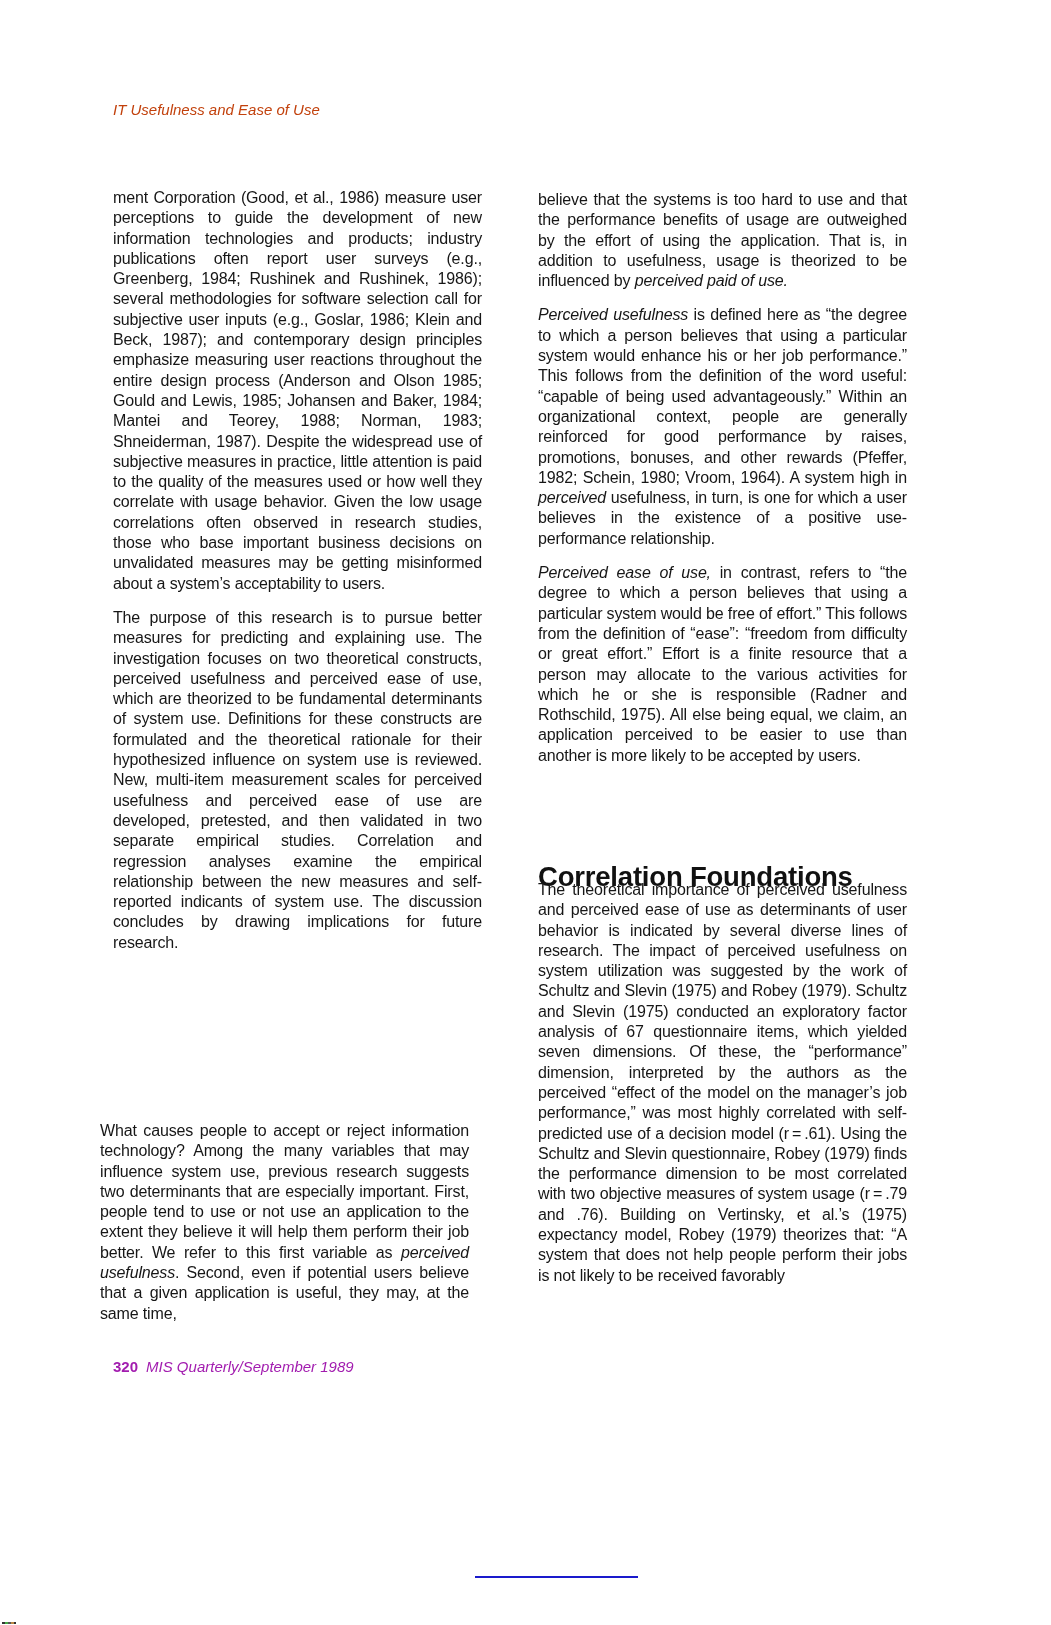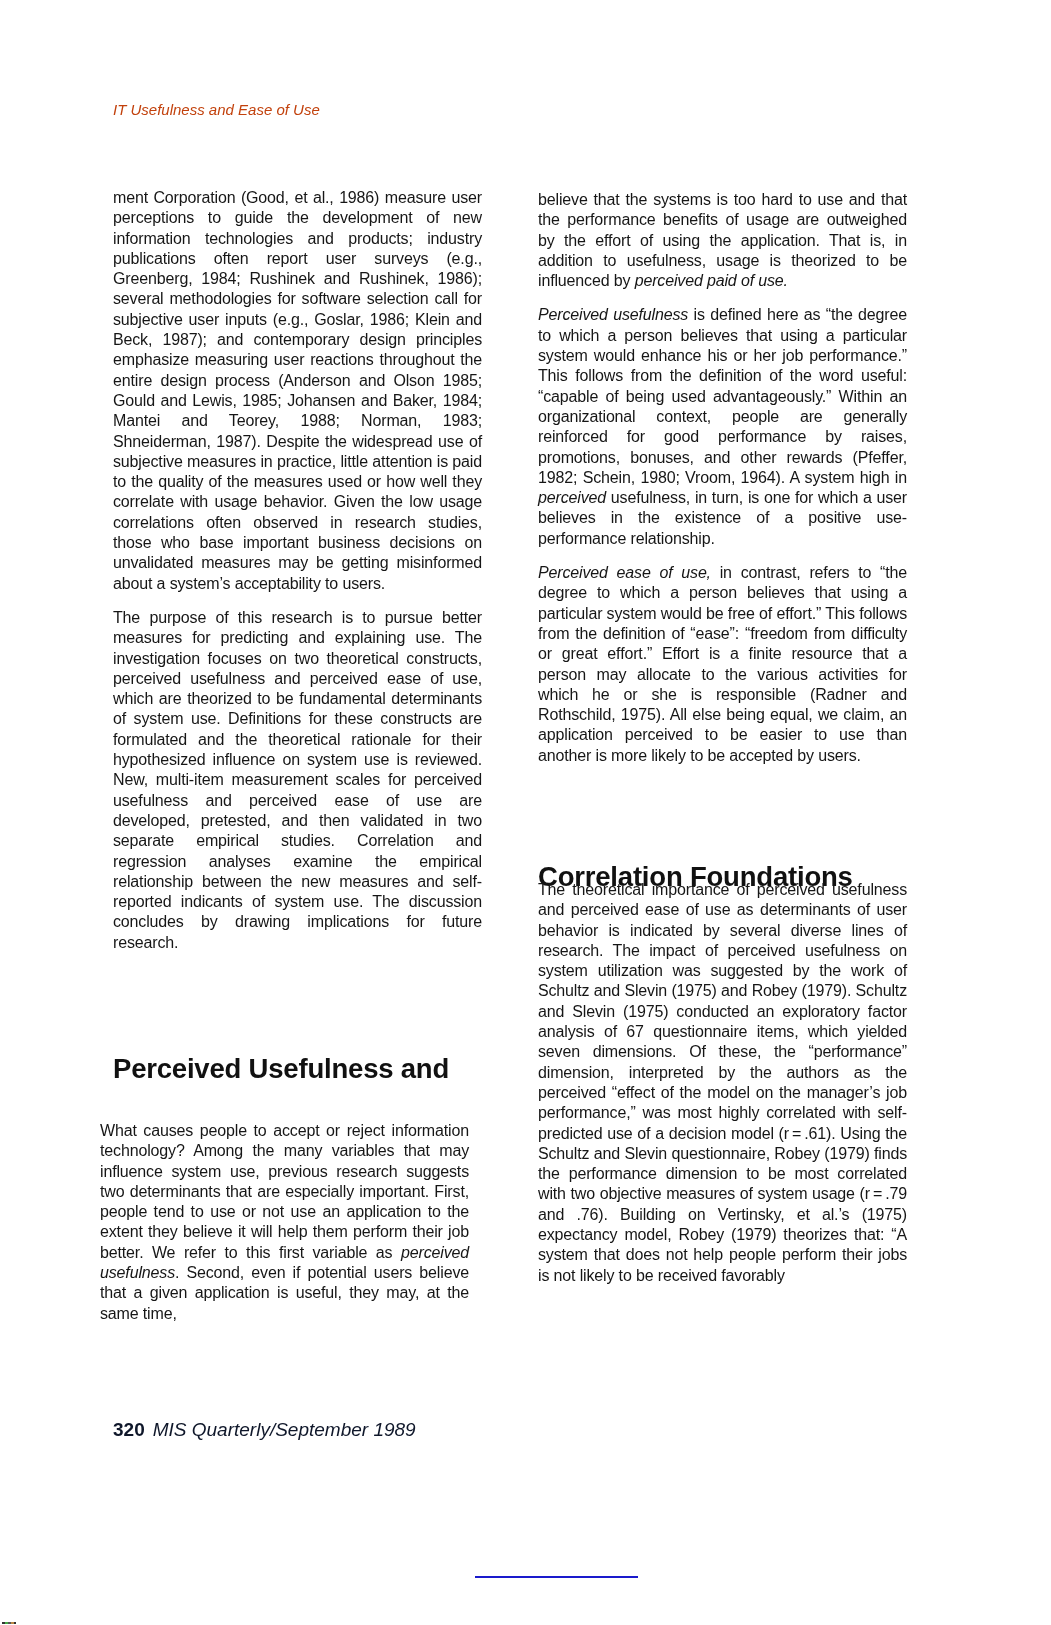--- a/index.html
+++ b/index.html
@@ -21,21 +21,21 @@
     .para i { font-style: italic; }
     .heading {
       font-weight: bold; font-size: 27.5px; line-height: 30px;
       margin: 0 0 6px 0; letter-spacing: -0.2px; color: #111;
     }
     .heading-left { position: absolute; left: 113px; top: 1054px; width: 380px; }
     .heading-right { position: absolute; left: 538px; top: 862px; width: 380px; }
     .left-para3 { position: absolute; left: 100px; top: 1121px; width: 369px; }
     .right-para4 { position: absolute; left: 538px; top: 880px; width: 369px; }
     .folio {
-      position: absolute; left: 113px; top: 1419px; font-size: 19px; color: #0f172a;
+      position: absolute; left: 113px; top: 1358px; font-size: 15px; color: #a21caf;
     }
     .folio .num { font-weight: bold; margin-right: 8px; }
     .folio .journal { font-style: italic; }
     .link-underline {
       position: absolute; left: 475px; top: 1576px; width: 163px; height: 2px;
       background: #1a1acc;
     }
     .corner-marks {
       position: absolute; left: 2px; top: 1622px; width: 14px; height: 2px;
       background: linear-gradient(90deg, #333 0 3px, #4a4 3px 6px, #555 6px 9px, #b84 9px 12px, #333 12px 14px);
@@ -45,21 +45,20 @@
 <body>
 
 <div class="running-head">IT Usefulness and Ease of Use</div>
 
 <div class="col col-left">
   <p class="para">ment Corporation (Good, et al., 1986) measure user perceptions to guide the development of new information technologies and products; in­dustry publications often report user surveys (e.g., Greenberg, 1984; Rushinek and Rushinek, 1986); several methodologies for software se­lection call for subjective user inputs (e.g., Goslar, 1986; Klein and Beck, 1987); and con­temporary design principles emphasize meas­uring user reactions throughout the entire design process (Anderson and Olson 1985; Gould and Lewis, 1985; Johansen and Baker, 1984; Mantei and Teorey, 1988; Norman, 1983; Shneiderman, 1987). Despite the widespread use of subjec­tive measures in practice, little attention is paid to the quality of the measures used or how well they correlate with usage behavior. Given the low usage correlations often observed in re­search studies, those who base important busi­ness decisions on unvalidated measures may be getting misinformed about a system’s accept­ability to users.</p>
   <p class="para">The purpose of this research is to pursue better measures for predicting and explaining use. The investigation focuses on two theoretical con­structs, perceived usefulness and perceived ease of use, which are theorized to be funda­mental determinants of system use. Definitions for these constructs are formulated and the theo­retical rationale for their hypothesized influence on system use is reviewed. New, multi-item meas­urement scales for perceived usefulness and per­ceived ease of use are developed, pretested, and then validated in two separate empirical stud­ies. Correlation and regression analyses exam­ine the empirical relationship between the new measures and self-reported indicants of system use. The discussion concludes by drawing im­plications for future research.</p>
 </div>
 
 <div class="heading heading-left">
-  <div>Perceived Usefulness and</div>
 </div>
 
 <p class="para left-para3"><span>What causes people to accept or reject informa­tion technology? Among the many variables that may influence system use, previous research sug­gests two determinants that are especially im­portant. First, people tend to use or not use an application to the extent they believe it will help them perform their job better. We refer to this first variable as </span><i>perceived usefulness</i><span>. Second, even if potential users believe that a given ap­plication is useful, they may, at the same time,</span></p>
 
 <div class="col col-right">
   <p class="para"><span>believe that the systems is too hard to use and that the performance benefits of usage are out­weighed by the effort of using the application. That is, in addition to usefulness, usage is theo­rized to be influenced by </span><i>perceived paid of use.</i></p>
   <p class="para"><i>Perceived usefulness</i><span> is defined here as “the degree to which a person believes that using a particular system would enhance his or her job performance.” This follows from the defini­tion of the word useful: “capable of being used advantageously.” Within an organizational con­text, people are generally reinforced for good performance by raises, promotions, bonuses, and other rewards (Pfeffer, 1982; Schein, 1980; Vroom, 1964). A system high in </span><i>perceived</i><span> use­fulness, in turn, is one for which a user believes in the existence of a positive use-performance relationship.</span></p>
   <p class="para"><i>Perceived ease of use,</i><span> in contrast, refers to “the degree to which a person believes that using a particular system would be free of effort.” This follows from the definition of “ease”: “freedom from difficulty or great effort.” Effort is a finite resource that a person may allocate to the vari­ous activities for which he or she is responsible (Radner and Rothschild, 1975). All else being equal, we claim, an application perceived to be easier to use than another is more likely to be accepted by users.</span></p>
 </div>
 

